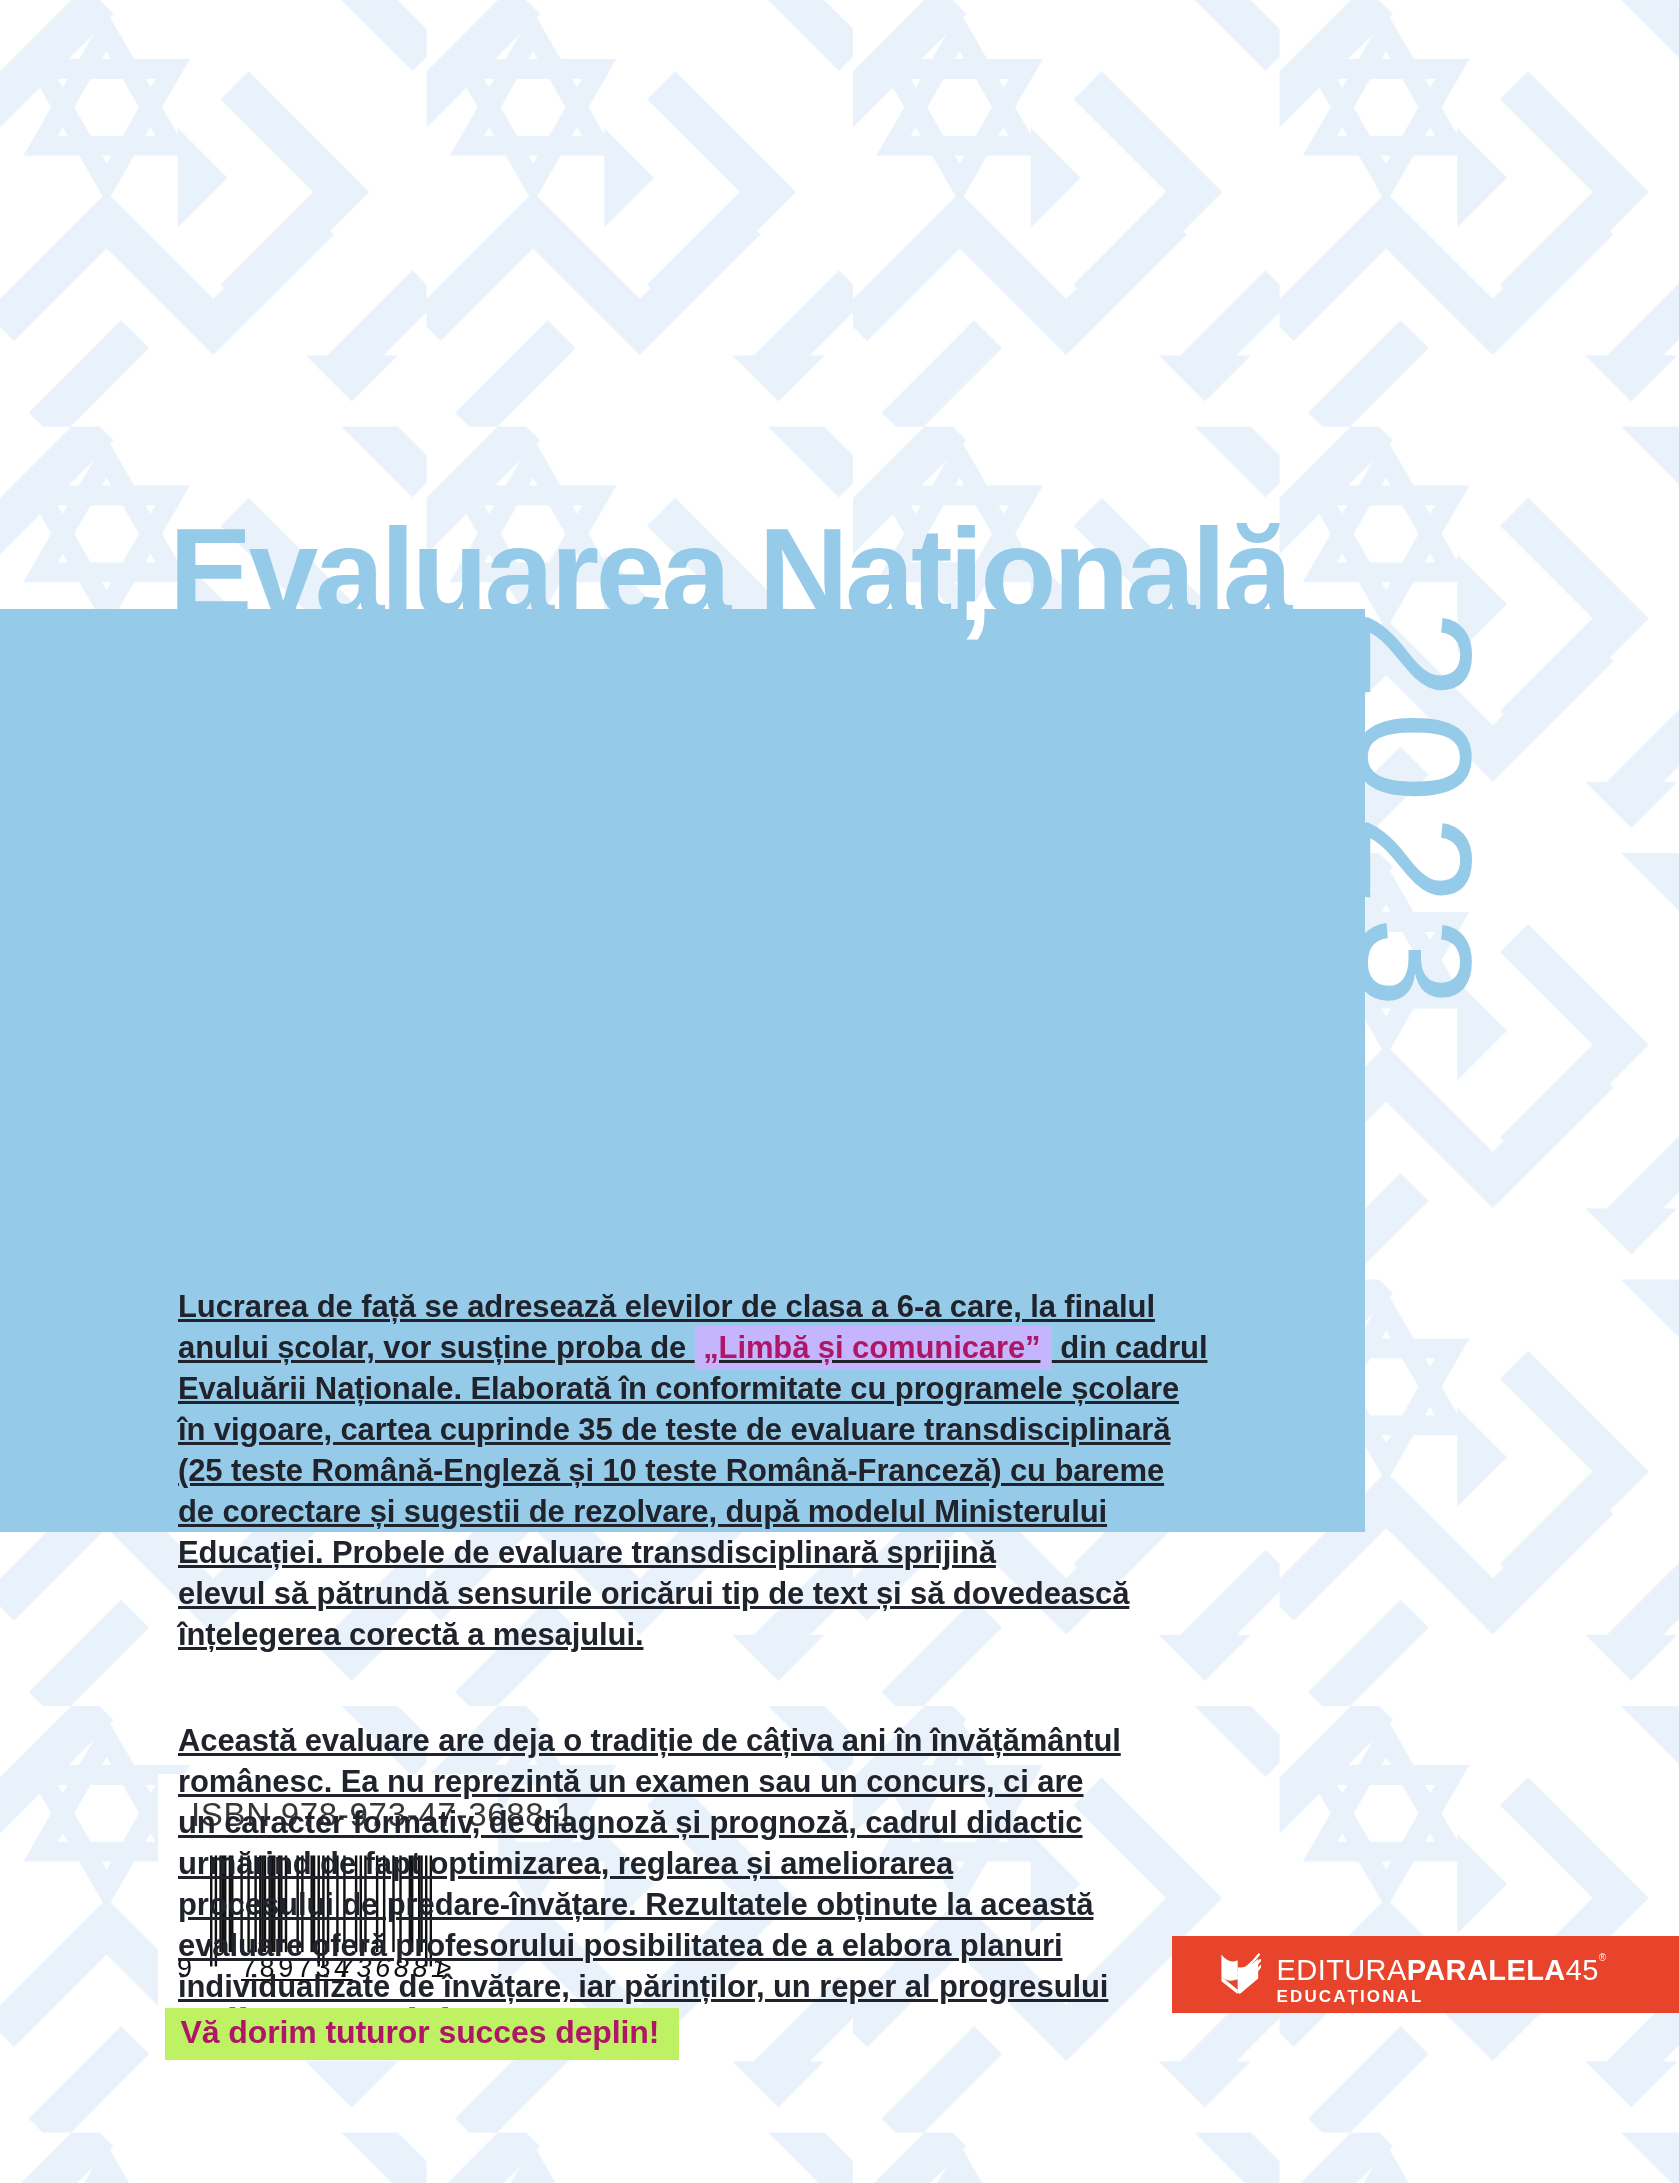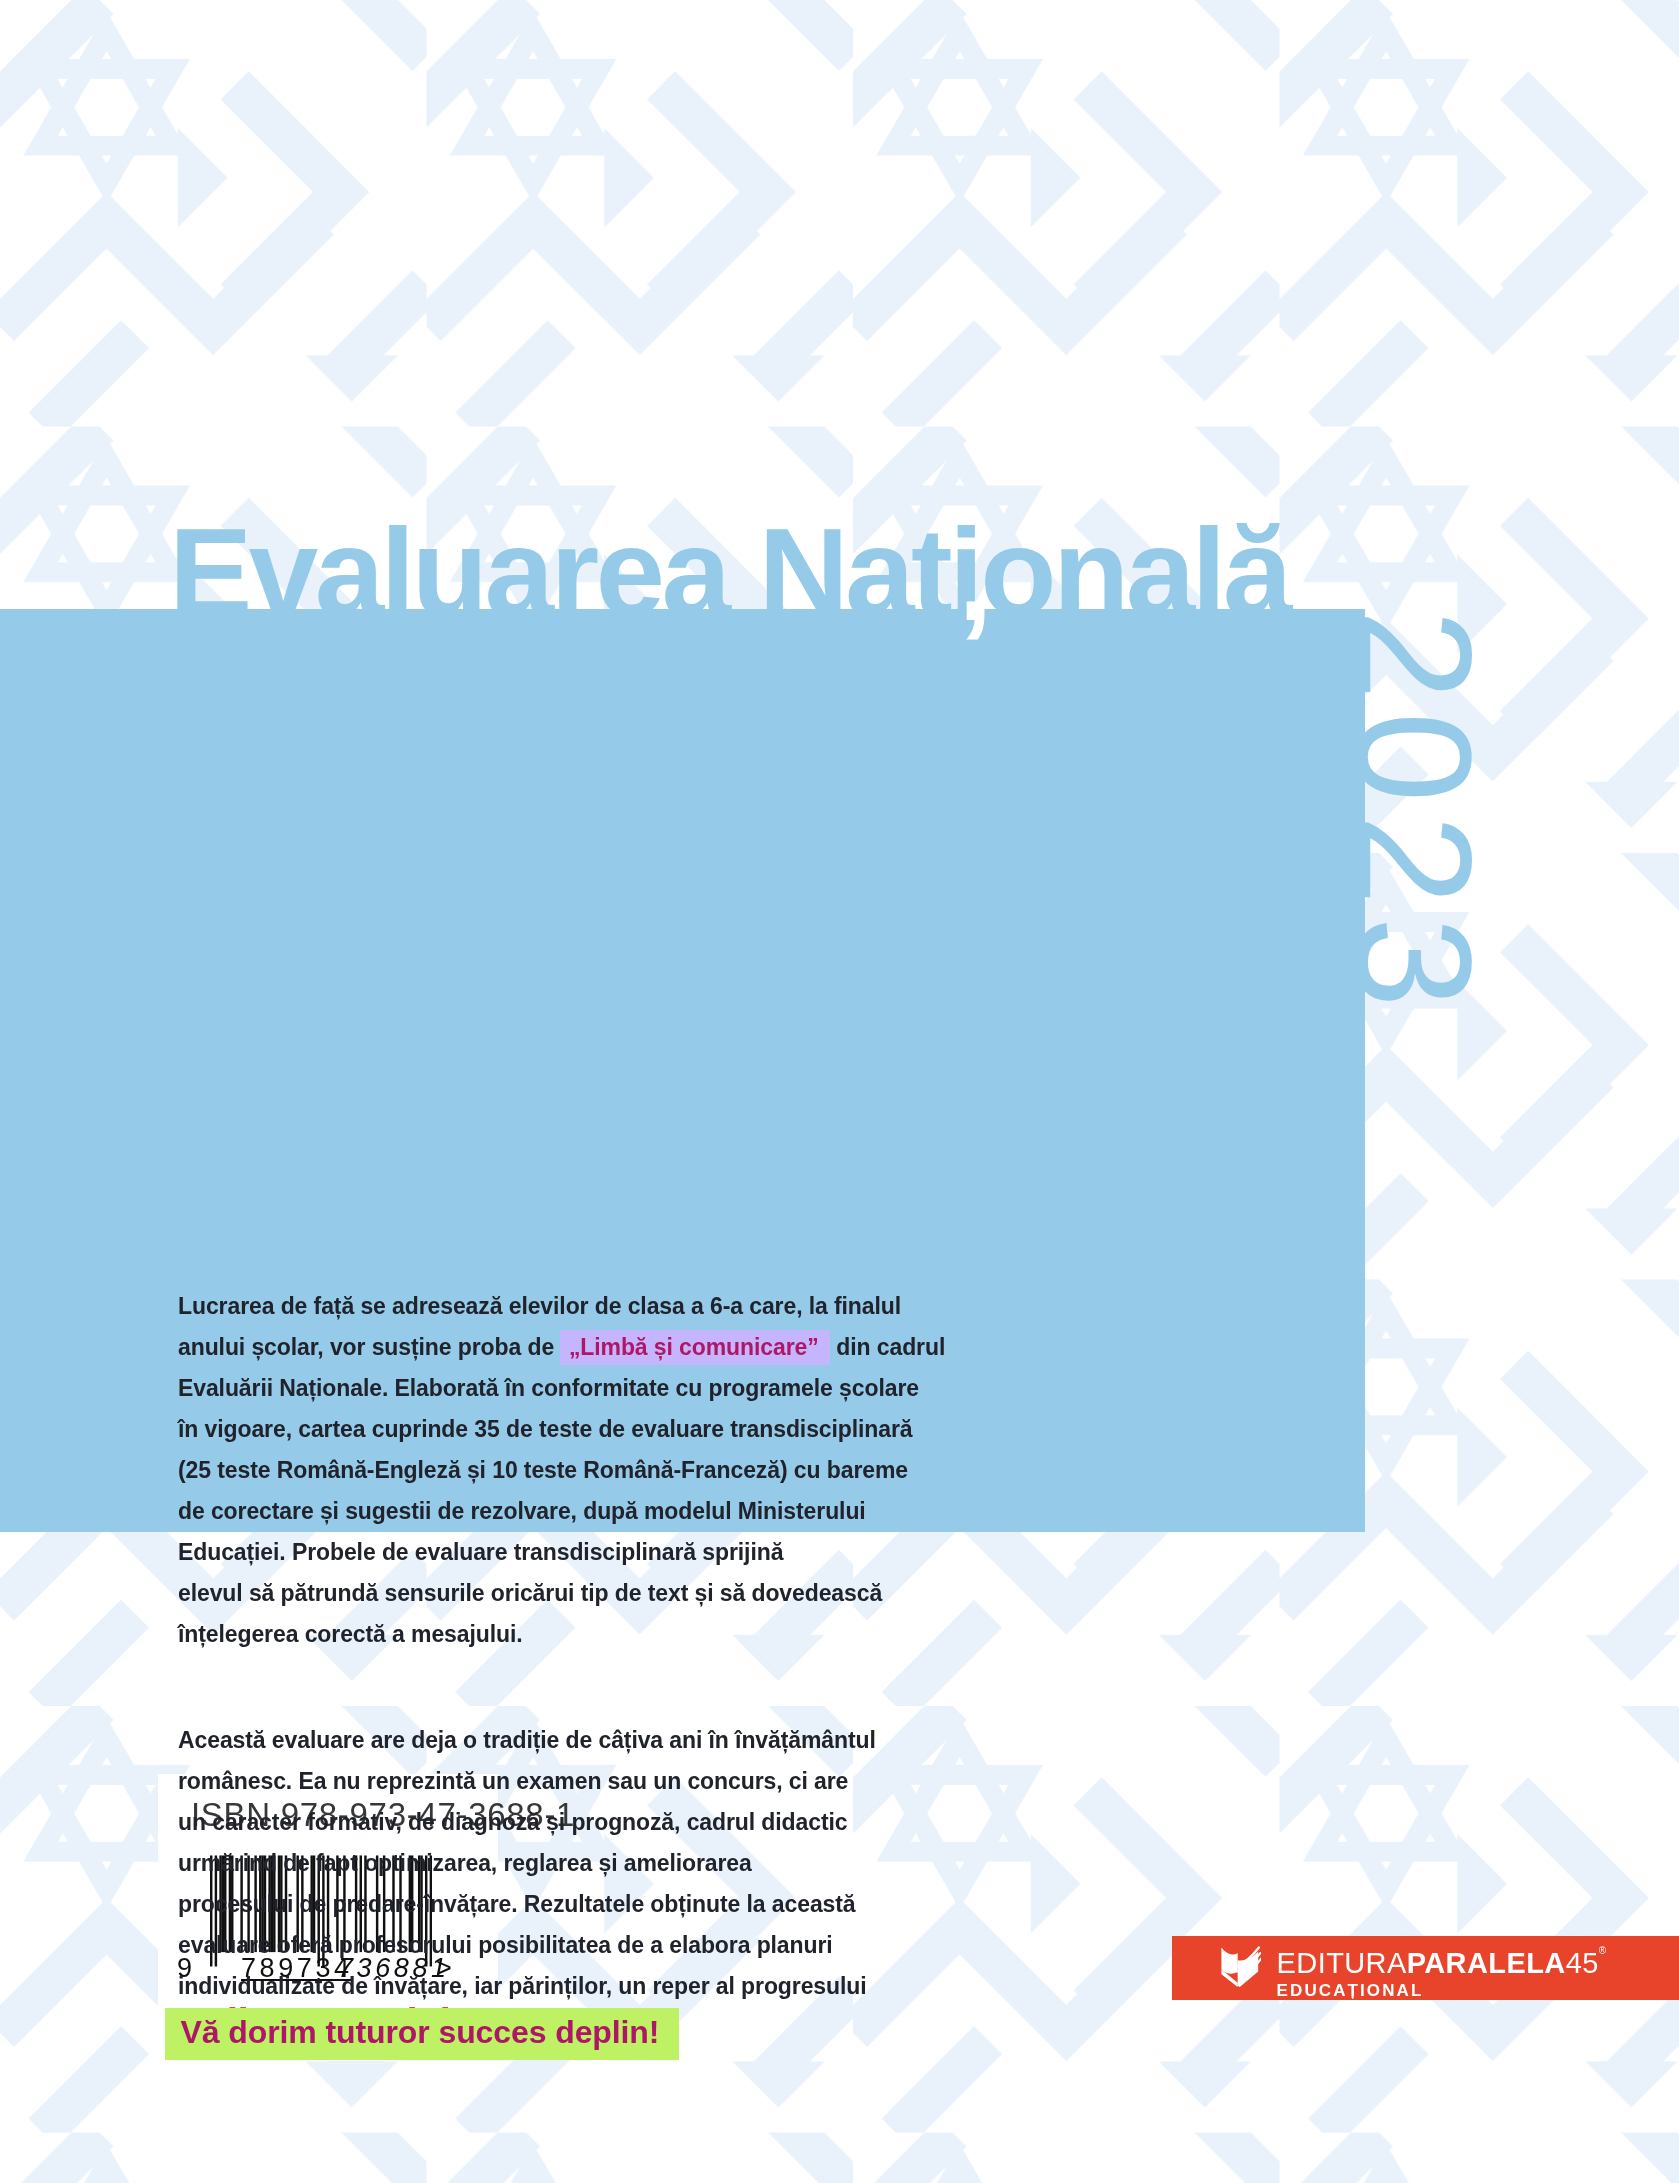--- a/index.html
+++ b/index.html
@@ -37,22 +37,22 @@
     background:var(--blue);z-index:2;
   }
   
   .bluebox::before{
     content:",";position:absolute;left:958px;top:-95px;
     font-size:125px;line-height:125px;font-weight:bold;color:#ffffff;
   }
 
   .para{
     position:absolute;left:178px;width:1194px;margin:0;
-    font-size:23px;line-height:41px;font-weight:bold;color:var(--ink);
-    letter-spacing:-0.1px;white-space:pre-line;
+    font-size:31px;line-height:41px;font-weight:bold;color:var(--ink);
+    letter-spacing:-0.1px;white-space:pre-line;text-decoration:underline;
   }
   .para1{top:677px;}
   .para2{top:1111px;}
   .hl{
     background:#c4b5fd;color:var(--magenta);
     padding:3.6px 11.4px 5px 8.5px;
   }
   .wish{
     position:absolute;left:165px;top:1399px;background:#bef264;
     padding:5.7px 20px 10px 15.6px;
@@ -78,21 +78,21 @@
   .bd-g1{left:31px;text-decoration:underline;}
   .bd-g2{left:128px;font-style:italic;}
   .bd-arrow{left:226px;letter-spacing:0;}
   .site{
     position:absolute;left:191px;top:2001px;margin:0;
     font-size:41px;line-height:44px;font-weight:bold;color:var(--red);letter-spacing:-0.7px;
   }
 
   
   .logo-bar{
-    position:absolute;left:1172px;top:1936px;width:507px;height:64px;
+    position:absolute;left:1172px;top:1936px;width:507px;height:77px;
     background:var(--red);display:flex;align-items:center;box-sizing:border-box;
     padding-left:48px;gap:15.6px;z-index:2;
   }
   .logo-icon{flex:0 0 auto;display:block;}
   .logo-text{display:flex;flex-direction:column;line-height:1;}
   .logo-row1{white-space:nowrap;color:#ffffff;font-size:29px;line-height:30px;}
   .lt-thin{font-weight:normal;letter-spacing:0.4px;}
   .lt-bold{font-weight:bold;letter-spacing:0.4px;}
   .lt-reg{font-size:10px;vertical-align:18.5px;font-weight:normal;}
   .logo-row2{

